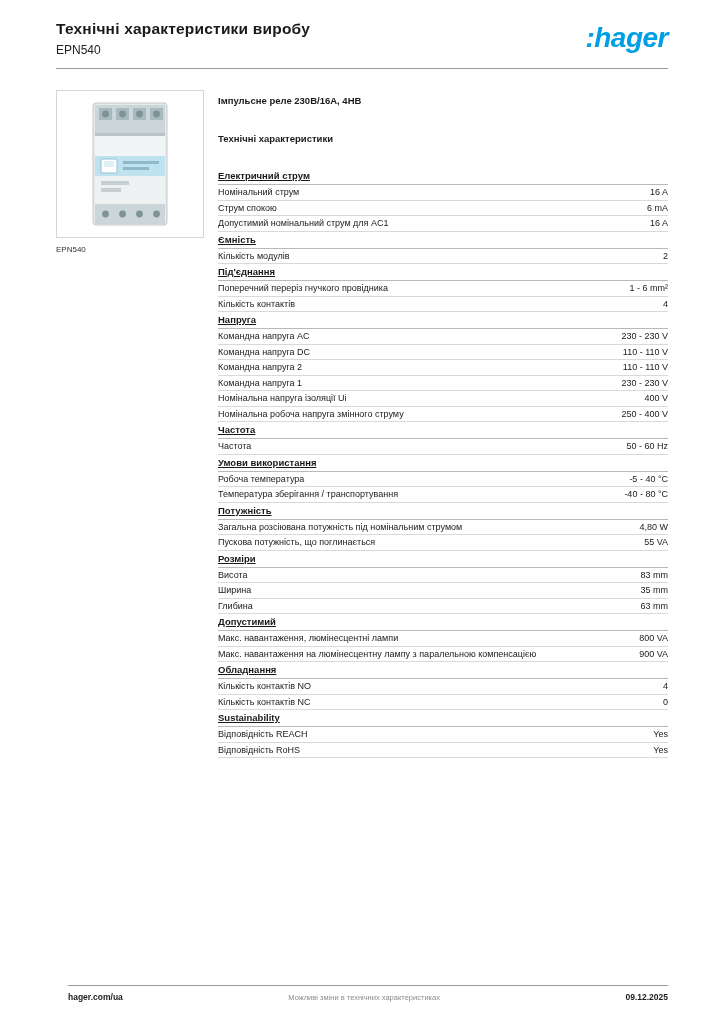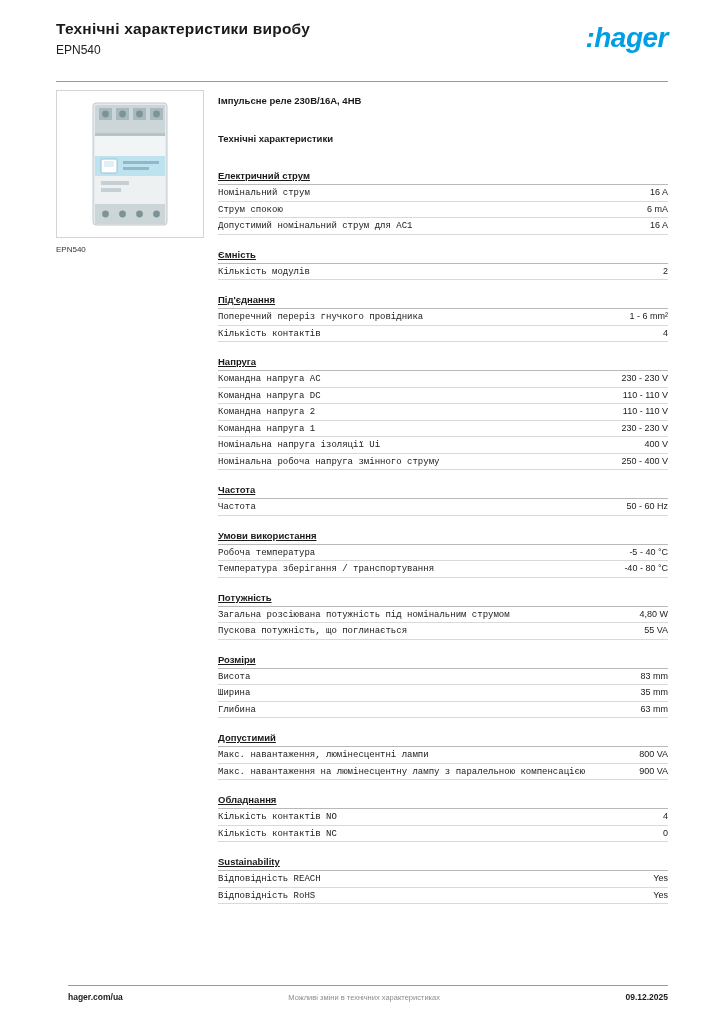--- a/index.html
+++ b/index.html
@@ -10,21 +10,21 @@
     width: 724px; height: 1024px;
     margin: 0 auto;
     background: #ffffff;
     color: #1a1a1a;
     overflow: hidden;
   }
   
   .header {
     position: absolute; left: 56px; right: 56px; top: 20px;
     border-bottom: 1px solid #9b9b9b;
-    padding-bottom: 24px;
+    padding-bottom: 11px;
   }
   .page-title { font-size: 15.5px; font-weight: bold; letter-spacing: 0.2px; }
   .product-code { font-size: 12px; margin-top: 5px; color: #222; }
   .logo {
     position: absolute; right: 0; top: 0;
     font-size: 28px; font-weight: bold; color: var(--brand);
     letter-spacing: -0.5px; line-height: 1.3; font-style: italic;
   }
   
   .main { position: absolute; left: 56px; right: 56px; top: 90px; display: flex; }
@@ -32,34 +32,34 @@
   .image-box {
     width: 148px; height: 148px;
     border: 1px solid #d4d4d4;
     background: #fdfdfd;
   }
   .image-caption { font-size: 8px; color: #333; margin-top: 7px; }
   .right-col { flex: 1; }
   .product-desc { font-size: 9.5px; font-weight: bold; margin-top: 5px; }
   .specs-heading { font-size: 9.5px; font-weight: bold; margin-top: 27px; }
   .sections { margin-top: 24px; }
-  .section + .section { margin-top: 12px; }
+  .section + .section { margin-top: 0; }
   .section-title {
     font-size: 9.5px; font-weight: bold;
     padding: 2px 0 3px 0;
     border-bottom: 1px solid #b9b9b9;
     text-decoration: underline;
   }
   .spec-row {
     display: flex; justify-content: space-between; align-items: baseline;
     font-size: 9px; line-height: 9px;
     padding: 3px 0 2.5px 0;
     border-bottom: 1px solid #d9d9d9;
   }
-  .spec-label { color: #1a1a1a; padding-right: 12px; font-family: Liberation Mono, monospace; }
+  .spec-label { color: #1a1a1a; padding-right: 12px; }
   .spec-value { color: #1a1a1a; white-space: nowrap; text-align: right; }
   
   .footer {
     position: absolute; left: 68px; right: 56px; bottom: 22px;
     border-top: 1px solid #9b9b9b;
     padding-top: 6px;
     display: flex; align-items: baseline;
   }
   .footer-left  { font-size: 8.5px; font-weight: bold; }
   .footer-center{ flex: 1; text-align: center; font-size: 7.5px; color: #8c8c8c; }

